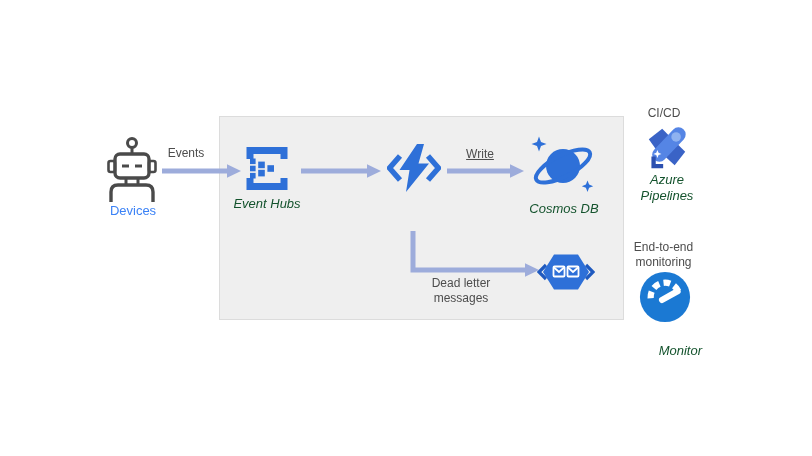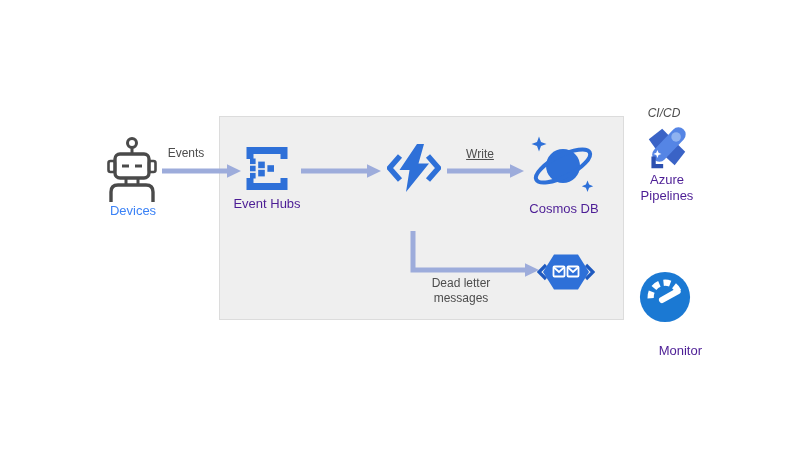--- a/index.html
+++ b/index.html
@@ -25,22 +25,23 @@
     width: 812px; height: 456px;
     pointer-events: none;
   }
   .node-icon { position: absolute; }
   .lbl {
     position: absolute;
     text-align: center;
     line-height: 1.2;
   }
   .lbl-blue {
-    color: #4c1d95;
+    color: #14532d;
     font-size: 13px;
+    font-style: italic;
   }
   .lbl-dark {
     color: #3b82f6;
     font-size: 13px;
   }
   .lbl-small {
     color: #4d4d4d;
     font-size: 12px;
     line-height: 1.25;
   }
@@ -123,32 +124,33 @@
     <polyline points="49,15 56,22 49,29" stroke="#1f5abf" stroke-width="3.2" fill="none"></polyline>
     <polygon points="6,22 17,4.5 41,4.5 52,22 41,39.5 17,39.5" fill="#2e70d8"></polygon>
     <g stroke="#ffffff" stroke-width="1.8" fill="none">
       <rect x="16.5" y="16.5" width="11" height="10" rx="1"></rect>
       <polyline points="17,17.5 22,22 27,17.5"></polyline>
       <rect x="30.5" y="16.5" width="11" height="10" rx="1"></rect>
       <polyline points="31,17.5 36,22 41,17.5"></polyline>
     </g>
   </svg>
 
-  <div class="lbl lbl-small" style="left:628px; top:106px; width:72px;font-style:italic;">CI/CD</div>
+  <div class="lbl lbl-small" style="left:628px; top:106px; width:72px;">CI/CD</div>
 
   <svg class="node-icon" style="left:644px; top:124px;" width="46" height="46" viewBox="0 0 48 48">
     <polygon points="5,16 19,5 28,14 13,27" fill="#3a63c6"></polygon>
     <polygon points="22,34 34,20 43,29 32,43" fill="#3a63c6"></polygon>
     <line x1="16" y1="32" x2="36" y2="11" stroke="#5585e5" stroke-width="15" stroke-linecap="round"></line>
     <circle cx="33.5" cy="13.5" r="5" fill="#8fb2f0"></circle>
     <path d="M10,34 V44 H20" stroke="#2c50b0" stroke-width="4.5" fill="none"></path>
     <path d="M14,27 L15.2,30 L18.2,31.2 L15.2,32.4 L14,35.4 L12.8,32.4 L9.8,31.2 L12.8,30 Z" fill="#ffffff"></path>
   </svg>
   <div class="lbl lbl-blue" style="left:632px; top:172px; width:70px;">Azure Pipelines</div>
 
+  <div class="lbl lbl-small" style="left:616px; top:240px; width:95px;">End-to-end monitoring</div>
 
   <svg class="node-icon" style="left:638px; top:270px;" width="54" height="54" viewBox="0 0 56 56">
     <circle cx="28" cy="28" r="26" fill="#1b79d3"></circle>
     <path d="M13.1,29.3 A15 15 0 0 1 42.8,25.4" stroke="#ffffff" stroke-width="6.5" stroke-dasharray="7 4.5" fill="none"></path>
     <line x1="25" y1="31" x2="41" y2="22" stroke="#ffffff" stroke-width="6.5" stroke-linecap="round"></line>
   </svg>
   <div class="lbl lbl-blue" style="left:628px; top:343px; width:74px;text-align:right;">Monitor</div>
 
 </div>
 

